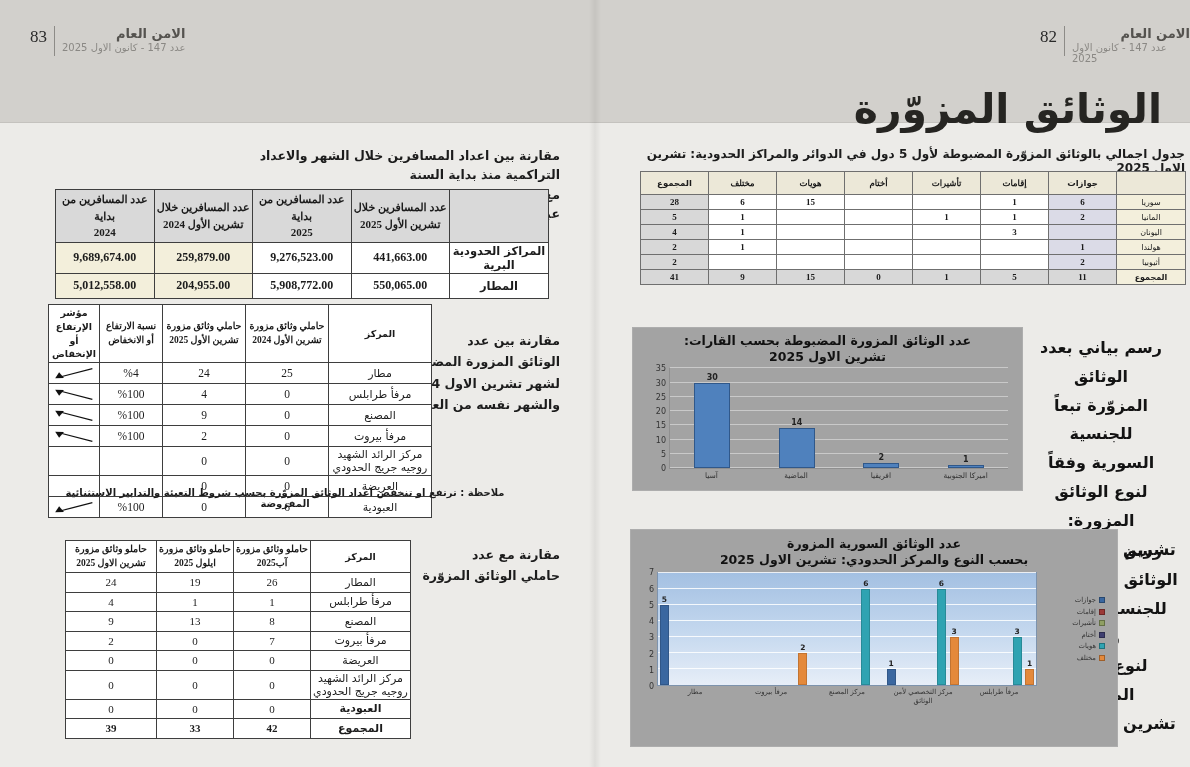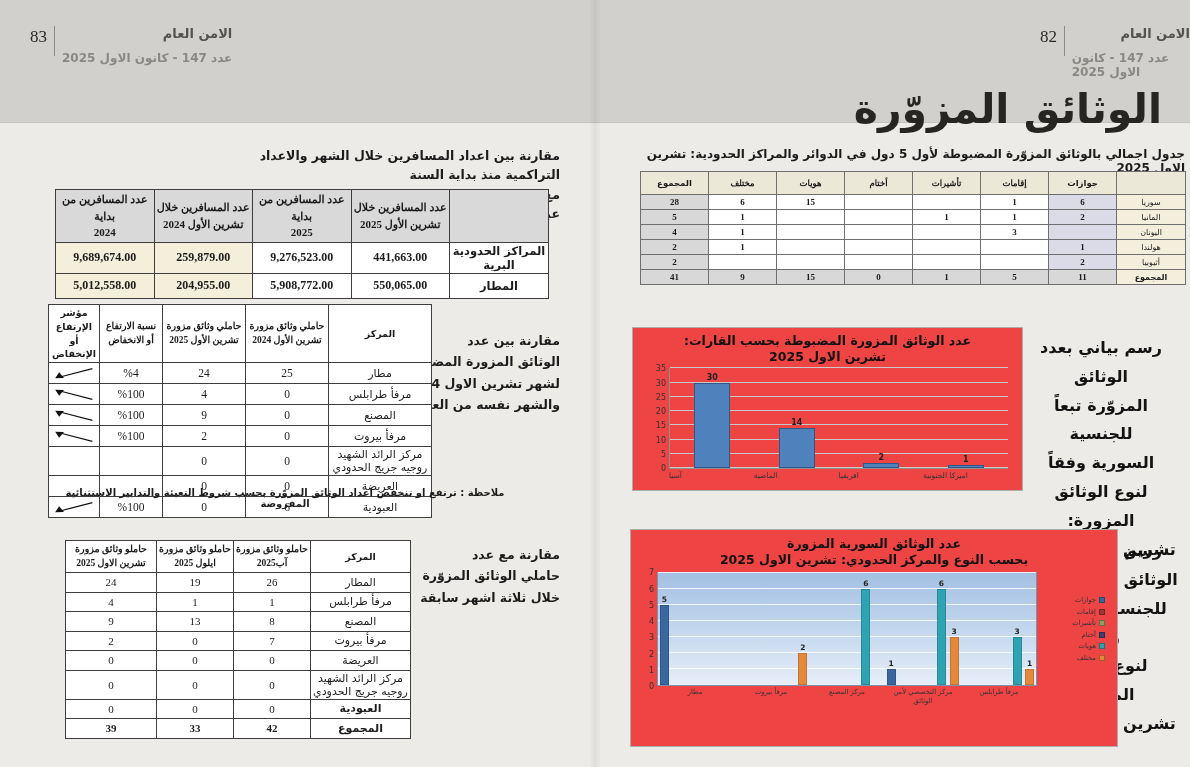--- a/index.html
+++ b/index.html
@@ -8,21 +8,21 @@
   .band-top{position:absolute;top:0;left:0;right:0;height:122px;background:#d2d0cc;border-bottom:1px solid #c4c2be;}
   .gutter{position:absolute;top:0;bottom:0;left:589px;width:12px;
           background:linear-gradient(90deg,rgba(0,0,0,0) 0%,rgba(0,0,0,0.06) 50%,rgba(0,0,0,0) 100%);}
 
   
   .pagehead{position:absolute;top:26px;display:flex;align-items:flex-start;gap:7px;direction:ltr;}
   .pnum{font-family:"Liberation Serif",serif;font-size:17px;color:#2a2a2a;line-height:1.1;padding-top:2px;}
   .pdiv{width:1px;height:30px;background:#8d8b87;display:inline-block;}
   .pbrand-block{display:flex;flex-direction:column;align-items:flex-end;}
   .pbrand{font-size:13px;font-weight:bold;color:#55534f;letter-spacing:-0.5px;}
-  .pissue{font-size:12px;color:#8a8884;margin-top:10px;font-weight:bold;}
+  .pissue{font-size:10px;color:#8a8884;margin-top:1px;}
 
   .main-title{position:absolute;top:58px;right:28px;font-size:41px;font-weight:bold;color:#262522;line-height:1.2;}
 
   
   table{border-collapse:collapse;table-layout:fixed;background:#fff;}
   th,td{border:1px solid #3e3e3e;text-align:center;vertical-align:middle;white-space:pre-line;overflow:hidden;padding:1px 2px;}
   th{font-weight:bold;}
   .num{font-family:"Liberation Serif",serif;}
 
   
@@ -75,32 +75,32 @@
   .trend{width:42px;height:15px;display:inline-block;vertical-align:middle;}
   .trend line{stroke:#111;stroke-width:1.4;}
   .trend polygon{fill:#111;}
 
   
   .chart-caption{position:absolute;right:12px;width:154px;text-align:center;font-size:16px;font-weight:bold;line-height:1.8;color:#131313;}
   #caption-continents{top:334px;}
   #caption-syrian{top:537px;}
 
   
-  .chart-box{position:absolute;background:#ef4444;border:1px solid #adadad;box-sizing:border-box;}
+  .chart-box{position:absolute;background:#a3a3a3;border:1px solid #adadad;box-sizing:border-box;}
   #chart1{left:632px;top:327px;width:391px;height:164px;padding:5px 10px 2px 10px;}
   .chart-title{text-align:center;font-weight:bold;font-size:12.5px;line-height:1.25;color:#111;}
   #c1-plot{position:relative;height:100px;margin:4px 4px 0 26px;border-left:1px solid #8f8f8f;border-bottom:1px solid #8f8f8f;direction:ltr;}
   .c1-grid{position:absolute;left:0;right:0;height:0;border-top:1px solid #c9c9c9;}
   .c1-ylab{position:absolute;left:-24px;width:20px;text-align:right;font-size:8px;color:#333;}
   .c1-bars{position:absolute;left:0;right:0;top:0;bottom:0;display:flex;}
   .c1-col{flex:1;height:100%;display:flex;flex-direction:column;justify-content:flex-end;align-items:center;}
   .c1-val{font-size:8px;font-weight:bold;color:#222;margin-bottom:1px;}
   .c1-bar{width:36px;border:1px solid #30588a;box-sizing:border-box;}
   #c1-xlabels{display:flex;direction:ltr;margin:2px 4px 0 26px;}
-  .c1-xlab{flex:1;text-align:left;font-size:7.5px;color:#333;}
+  .c1-xlab{flex:1;text-align:center;font-size:7.5px;color:#333;}
 
   
   #chart2{left:630px;top:529px;width:488px;height:218px;padding:6px 8px 2px 8px;}
   #c2-body{display:flex;direction:ltr;margin-top:5px;}
   #c2-ycol{width:18px;position:relative;height:114px;}
   .c2-ylab{position:absolute;right:3px;width:14px;text-align:right;font-size:8px;color:#333;}
   #c2-mid{flex:1;}
   #c2-plot{position:relative;height:114px;background:linear-gradient(180deg,#a3c0e2 0%,#c6d9ef 55%,#e7eef8 100%);
            border:1px solid #7d93ad;box-sizing:border-box;}
   .c2-grid{position:absolute;left:0;right:0;height:0;border-top:1px solid rgba(255,255,255,0.85);}
@@ -265,21 +265,20 @@
               <polygon points="2.5,13.5 12.5,13.2 7,6.5"></polygon>
             </svg></td>
         </tr>
       </tbody>
     </table>
   <div class="note-line">ملاحظة : ترتفع او تنخفض اعداد الوثائق المزوّرة بحسب شروط التعبئة والتدابير الاستثنائية المفروضة</div>
 
   <div class="t3-title">
     <div>مقارنة مع عدد</div>
     <div>حاملي الوثائق المزوّرة</div>
-    <div>خلال ثلاثة اشهر سابقة</div>
   </div>
   <table id="three-table">
       <thead>
         <tr>
           <th class="lbl">المركز</th>
           <th class="num">حاملو وثائق مزورة
 آب2025</th>
           <th class="num">حاملو وثائق مزورة
 ايلول 2025</th>
           <th class="num">حاملو وثائق مزورة

